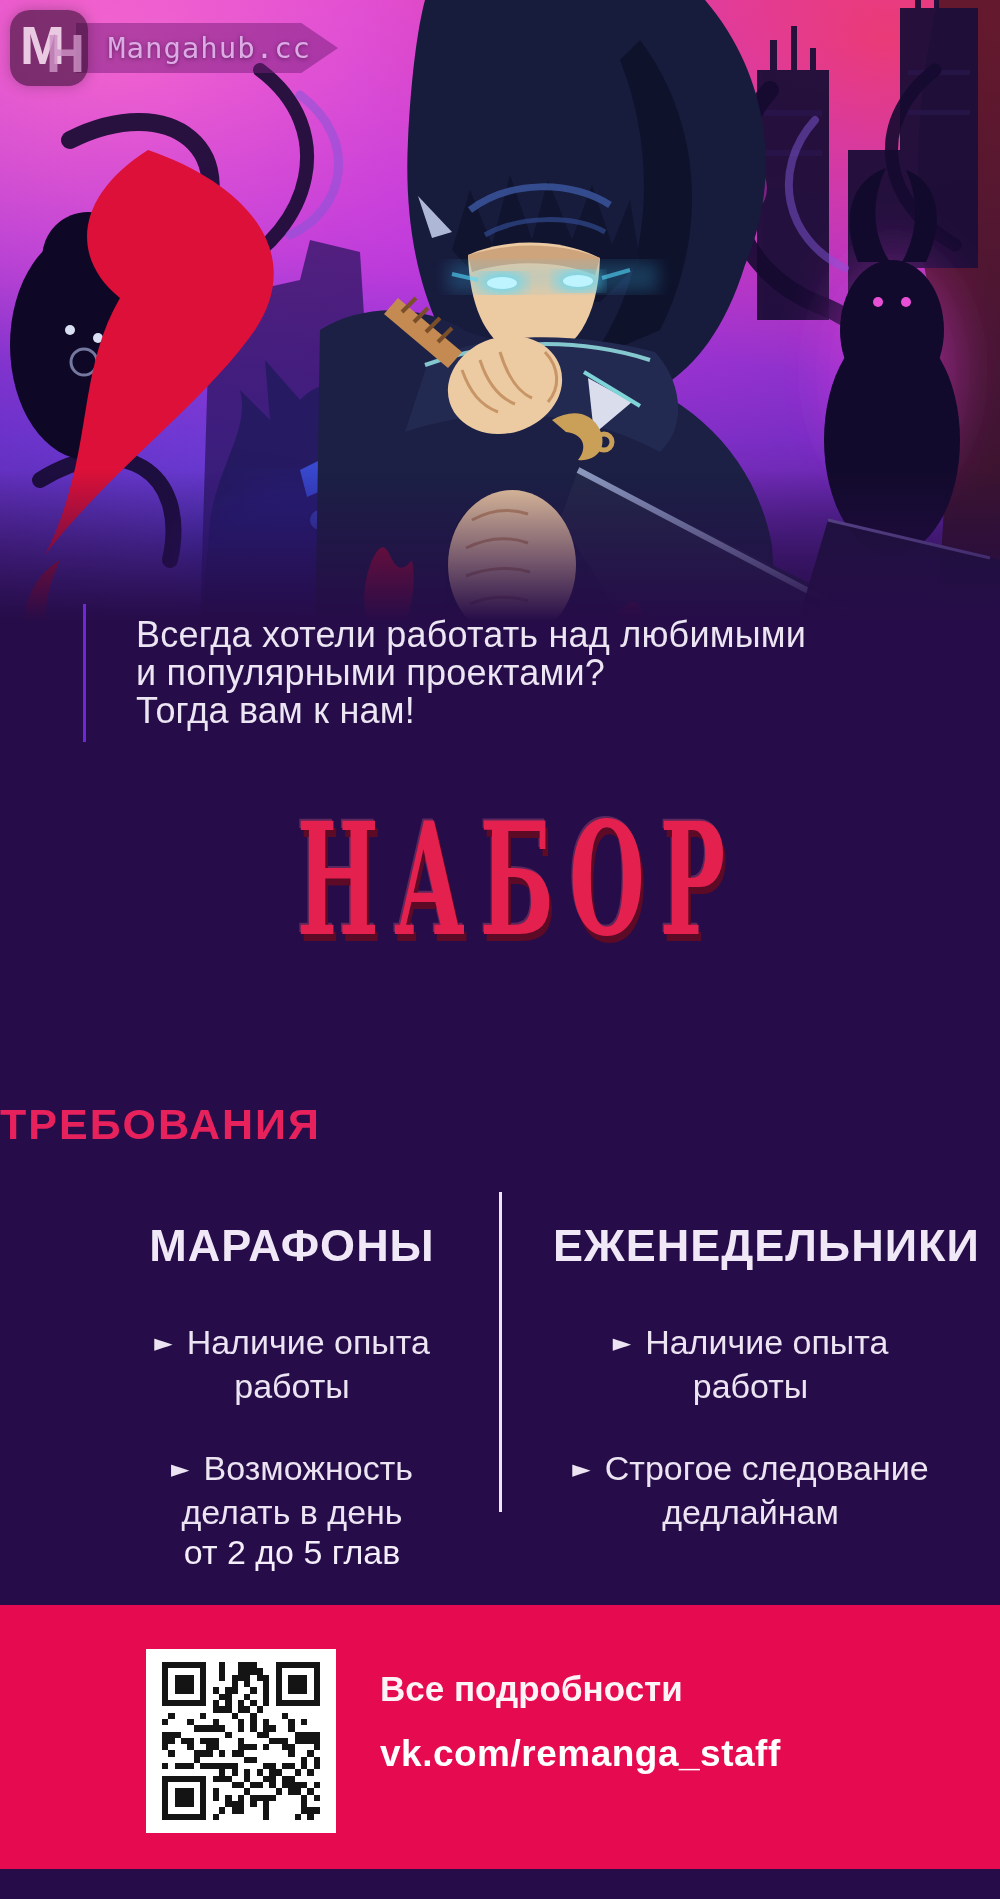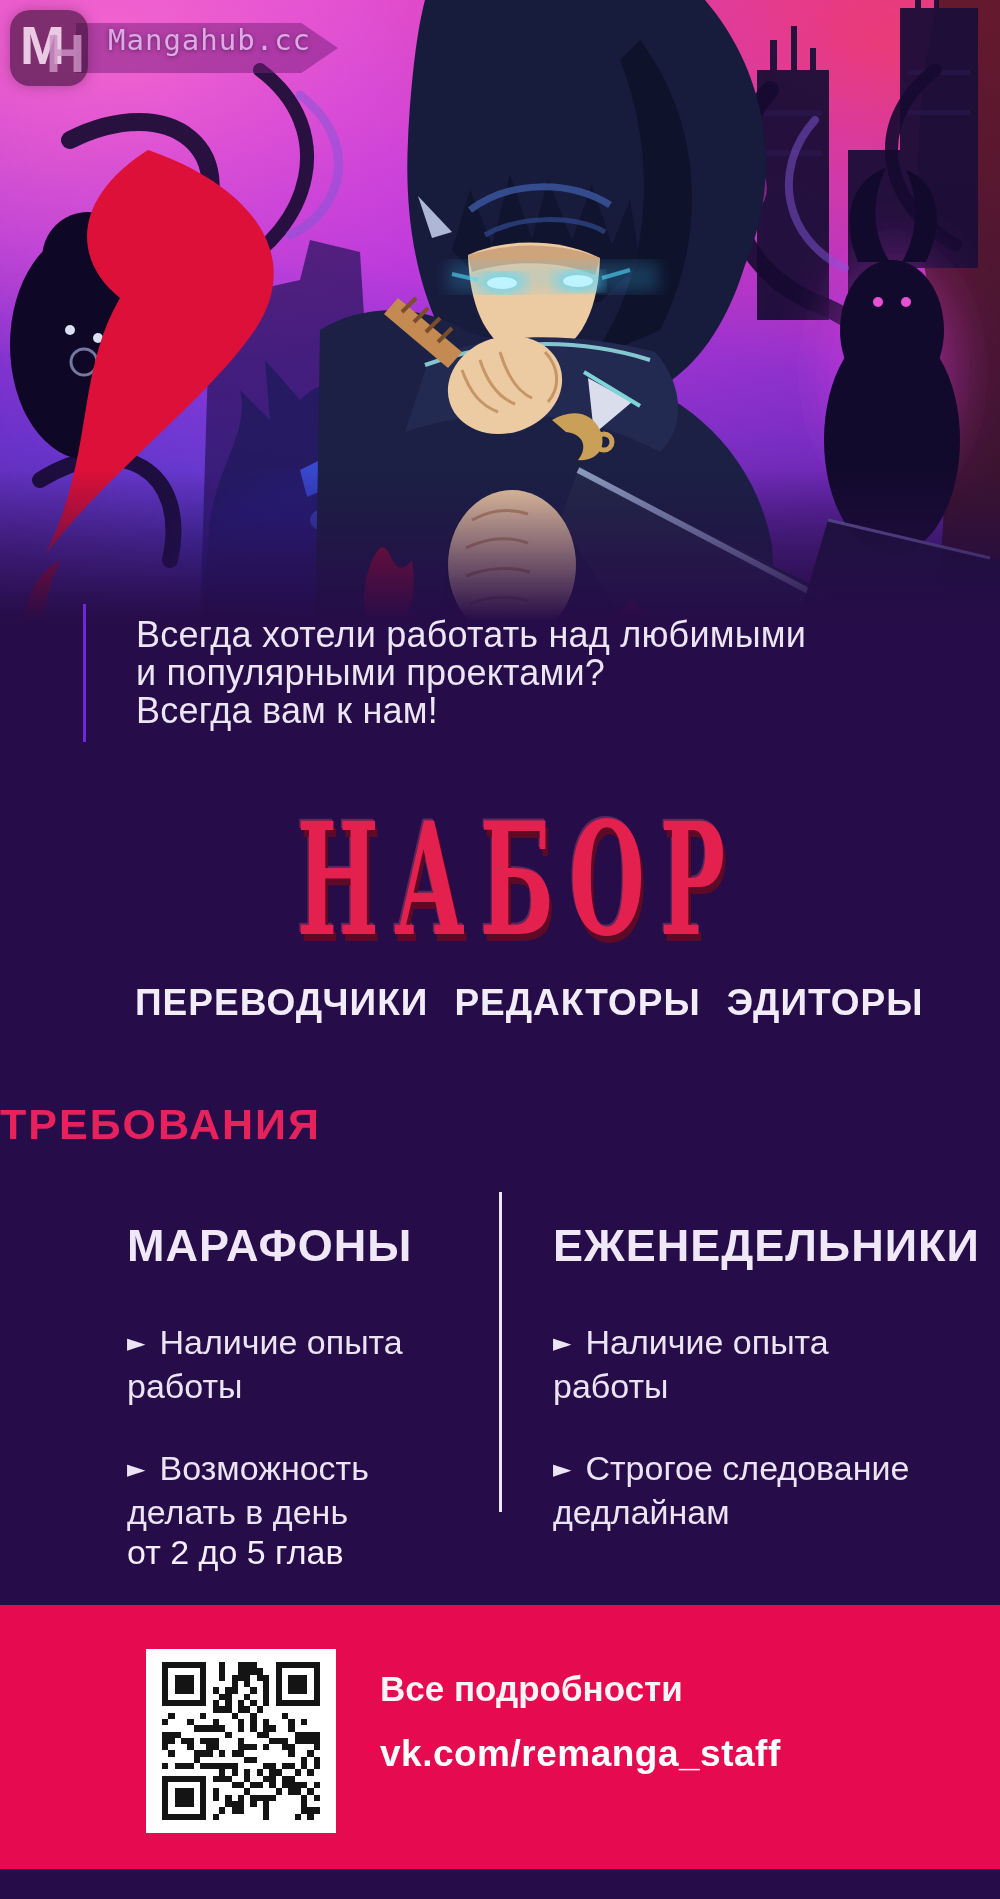--- a/index.html
+++ b/index.html
@@ -15,41 +15,41 @@
   .watermark{position:absolute;top:8px;left:10px;height:80px;display:flex;align-items:center;z-index:5;}
   .wm-badge{position:relative;width:78px;height:76px;border-radius:20px;
     background:rgba(44,10,42,.58);box-shadow:0 0 14px rgba(0,0,0,.25);z-index:2;}
   .wm-badge .m,.wm-badge .h{position:absolute;font-weight:bold;font-size:54px;line-height:54px;
     font-family:"Liberation Sans",sans-serif;}
   .wm-badge .m{left:10px;top:8px;color:rgba(243,216,236,.92);}
   .wm-badge .h{left:36px;top:16px;color:rgba(205,146,197,.82);}
   .wm-ribbon{margin-left:-12px;height:50px;width:262px;box-sizing:border-box;
     background:rgba(118,30,122,.5);
     clip-path:polygon(0 0,86% 0,100% 50%,86% 100%,0 100%);
-    display:flex;align-items:flex-start;padding-left:32px;}
+    display:flex;align-items:center;padding-left:32px;}
   .wm-ribbon span{font-family:"DejaVu Sans Mono","Liberation Mono",monospace;
     font-size:29px;color:#dcaae4;letter-spacing:1px;text-shadow:0 1px 4px rgba(30,0,40,.5);}
   
   .intro{position:absolute;left:83px;top:604px;border-left:3px solid #6d28d9;
     padding:12px 0 12px 50px;}
   .intro .l{display:block;font-size:36px;line-height:38px;color:#ece5f3;letter-spacing:.2px;}
   
   .nabor{position:absolute;top:788px;left:0;width:1000px;margin:0;text-align:center;
     font-family:"DejaVu Serif","Liberation Serif",serif;font-weight:bold;
     font-size:128px;line-height:150px;letter-spacing:22px;padding-left:22px;
     color:#e3204e;transform:scale(.68,1.22);transform-origin:50% 0;
     text-shadow:4px 5px 0 #5c0a26, -2px -2px 0 rgba(255,120,150,.25);}
   
   .roles{position:absolute;top:980px;left:135px;display:flex;gap:26px;
     font-weight:bold;font-size:37px;line-height:46px;color:#f2ecf8;letter-spacing:1px;white-space:nowrap;}
   
   .req{position:absolute;top:1098px;left:0;width:1000px;margin:0;
     font-size:43px;line-height:52px;font-weight:bold;letter-spacing:2px;color:#e7215c;}
   
-  .col{position:absolute;top:1222px;font-size:34px;line-height:40px;color:#ece4f2;}
+  .col{position:absolute;top:1222px;font-size:34px;line-height:40px;color:#ece4f2;text-align:center;}
   .col h3{margin:0 0 52px 0;font-size:45px;line-height:48px;font-weight:bold;
     letter-spacing:1px;color:#f0e8f7;white-space:nowrap;}
   .col-left{left:127px;width:330px;}
   .col-right{left:553px;width:395px;}
   .item{margin:0 0 42px 0;}
   .item .bullet{font-family:"DejaVu Sans",sans-serif;font-size:24px;margin-right:14px;
     position:relative;top:-3px;color:#ece4f2;}
   .item strong{display:block;font-weight:normal;color:#f4edfa;}
   .divider{position:absolute;left:499px;top:1192px;width:3px;height:320px;background:#ede6f4;}
   
@@ -249,30 +249,25 @@
       <span class="h">H</span>
     </div>
     <div class="wm-ribbon">
       <span>Mangahub.cc</span>
     </div>
   </div>
 
   <div class="intro">
     <span class="l">Всегда хотели работать над любимыми</span>
     <span class="l">и популярными проектами?</span>
-    <span class="l">Всегда вам к нам!</span>
+    <span class="l">Тогда вам к нам!</span>
   </div>
 
   <h1 class="nabor">НАБОР</h1>
 
-  <div class="roles">
-    <span>ПЕРЕВОДЧИКИ</span>
-    <span>РЕДАКТОРЫ</span>
-    <span>ЭДИТОРЫ</span>
-  </div>
 
   <h2 class="req">ТРЕБОВАНИЯ</h2>
 
   <section class="col col-left">
     <h3>МАРАФОНЫ</h3>
     <p class="item">
       <span class="bullet">►</span><span>Наличие опыта работы</span>
     </p>
     <p class="item">
       <span class="bullet">►</span><span>Возможность делать в день</span>

